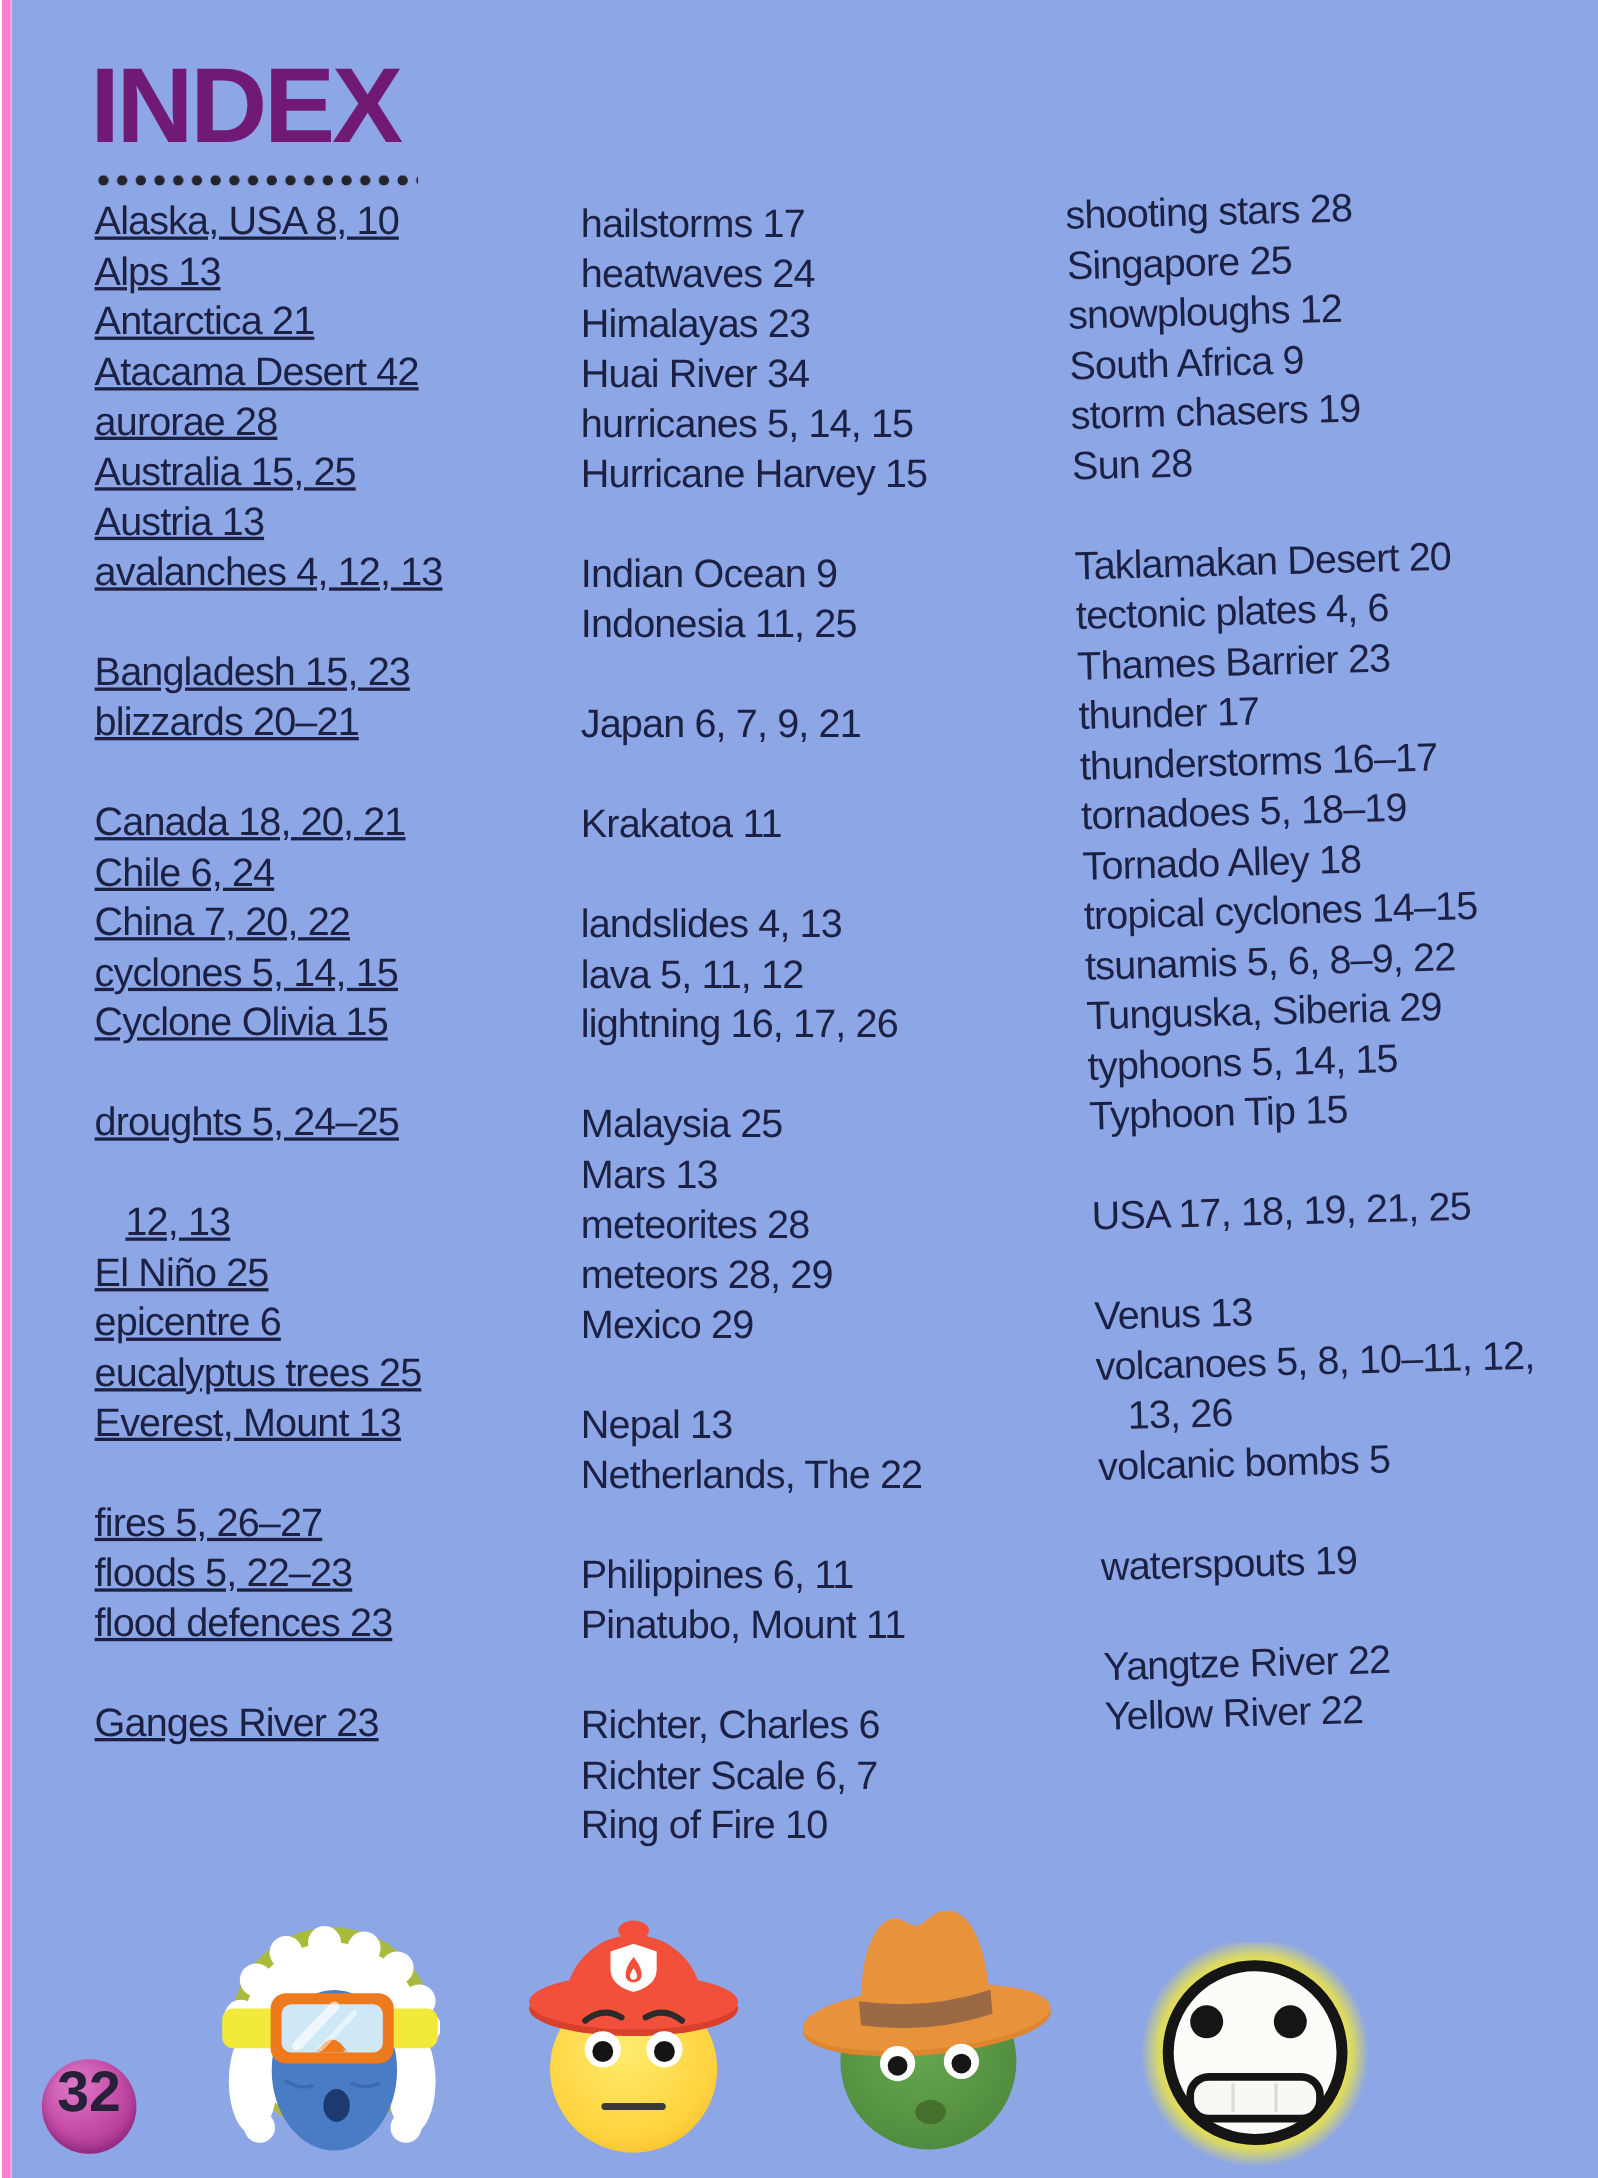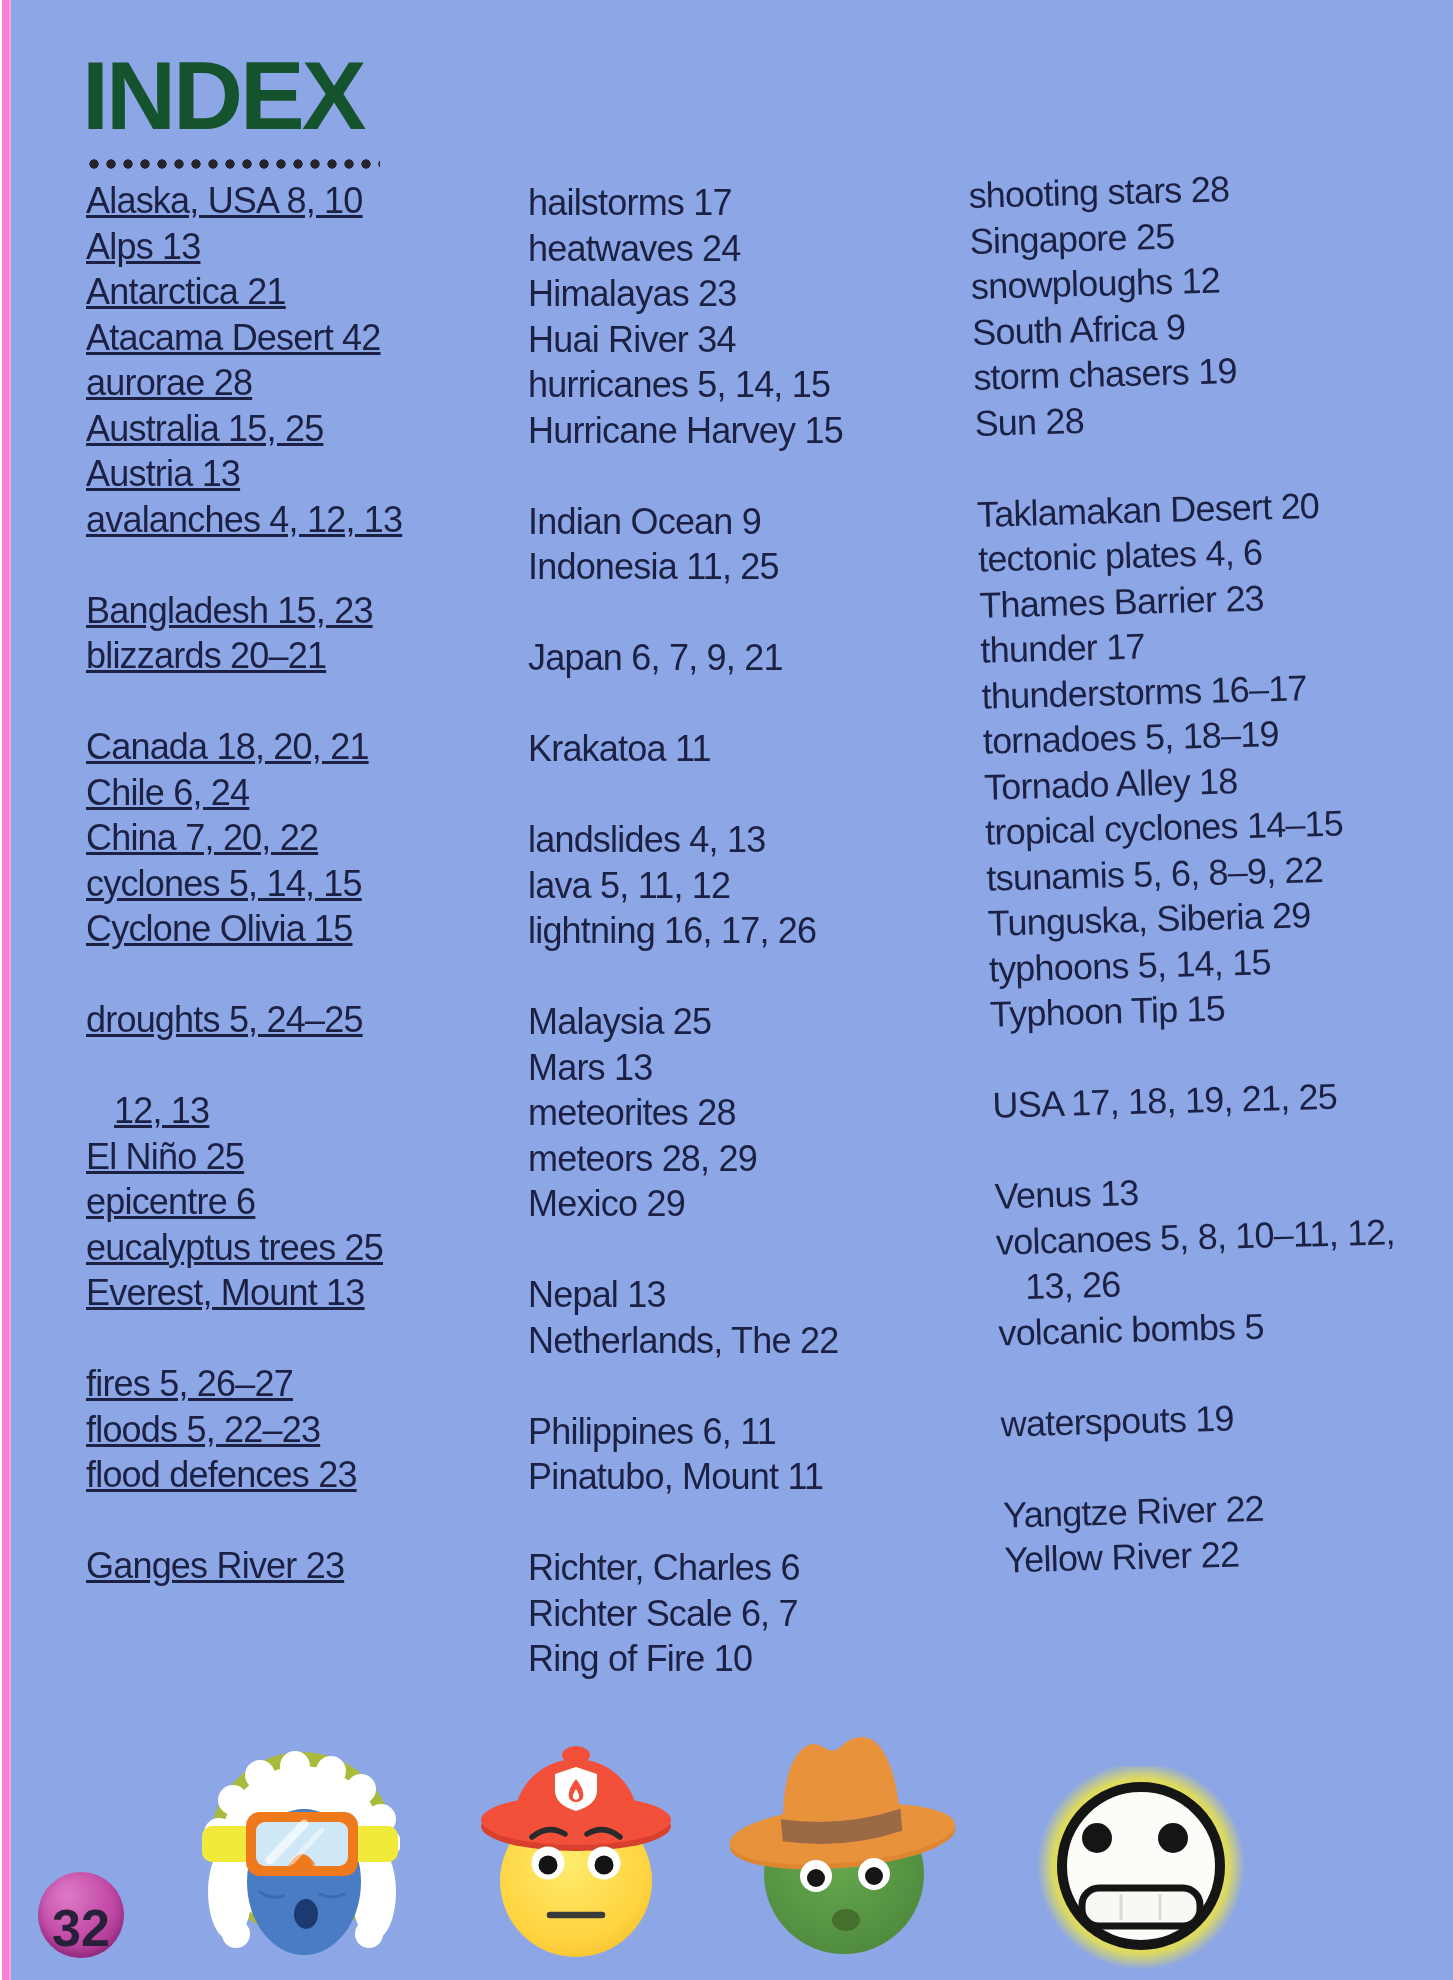--- a/index.html
+++ b/index.html
@@ -9,40 +9,40 @@
     background:#8da6e6;
     overflow:hidden;
     font-family:"Liberation Sans", sans-serif;
   }
   .stripe{
     position:absolute;left:0;top:0;width:11px;height:100%;
     background:linear-gradient(to right,#ffffff 0 2px,#f87fd2 2px 9px,#fba5e0 9px 11px);
   }
   .title{
     position:absolute;left:82px;top:40px;
-    font-size:97px;font-weight:bold;color:#14532d;letter-spacing:-3px;
+    font-size:97px;font-weight:bold;color:#701a75;letter-spacing:-3px;
   }
   .dots{
     position:absolute;left:88px;top:157px;width:292px;height:14px;
     background-image:radial-gradient(circle at 6px 7px,#25232b 4.4px,rgba(0,0,0,0) 4.9px);
     background-size:17px 14px;background-repeat:repeat-x;
   }
   .col{
     position:absolute;color:#1c2144;font-size:36px;letter-spacing:-0.8px;
   }
   .col .line{height:45.5px;line-height:45.5px;white-space:nowrap;}
   .col .ind{padding-left:28px;}
   .col1{left:86px;top:178px;text-decoration:underline;}
   .col2{left:528px;top:180px;}
   .col3{left:968px;top:173px;transform:rotate(-1.5deg);transform-origin:0 0;}
   .badge{
     position:absolute;left:38px;top:1872px;width:86px;height:86px;border-radius:50%;
     background:radial-gradient(circle at 35% 28%, #dd79c6 0%, #c44da8 48%, #9c2c86 100%);
     box-shadow:inset 0 -5px 10px rgba(105,15,90,.45);
-    display:flex;align-items:flex-end;justify-content:center;
+    display:flex;align-items:flex-start;justify-content:center;
     font-size:52px;font-weight:bold;color:#28203a;
   }
   .emoji{position:absolute;}
   .e-explorer{left:200px;top:1742px;}
   .e-firefighter{left:478px;top:1723px;}
   .e-cowboy{left:722px;top:1722px;}
   .e-grimace{left:1020px;top:1766px;}
 </style>
 </head>
 <body>

